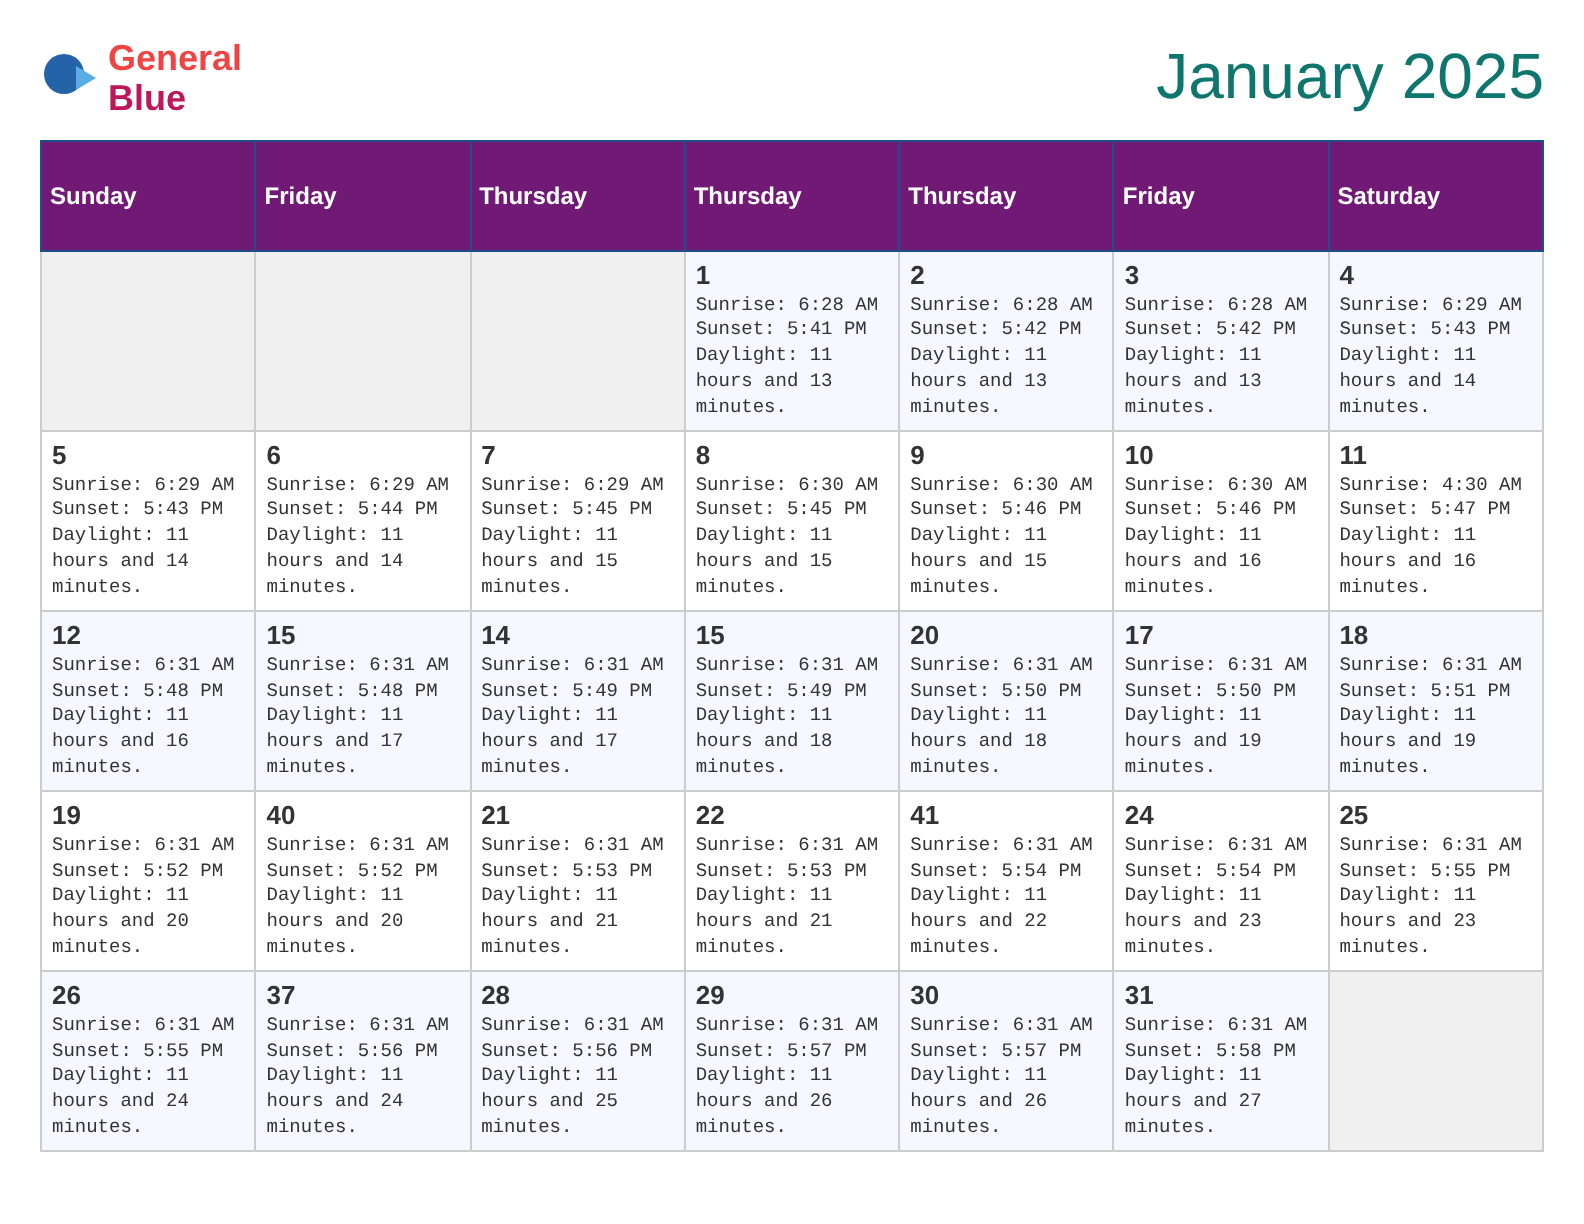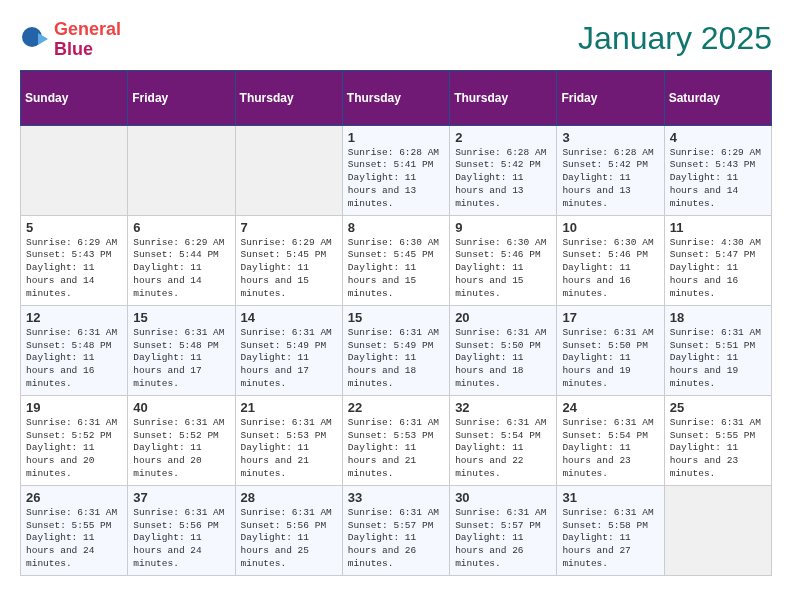--- a/index.html
+++ b/index.html
@@ -282,21 +282,21 @@
 and 21 minutes.</div>
         </td>
         <td>
           <span class="day-number">22</span>
           <div class="cell-text">Sunrise: 6:31 AM
 Sunset: 5:53 PM
 Daylight: 11 hours
 and 21 minutes.</div>
         </td>
         <td>
-          <span class="day-number">32</span>
+          <span class="day-number">41</span>
           <div class="cell-text">Sunrise: 6:31 AM
 Sunset: 5:54 PM
 Daylight: 11 hours
 and 22 minutes.</div>
         </td>
         <td>
           <span class="day-number">24</span>
           <div class="cell-text">Sunrise: 6:31 AM
 Sunset: 5:54 PM
 Daylight: 11 hours
@@ -326,21 +326,21 @@
 and 24 minutes.</div>
         </td>
         <td>
           <span class="day-number">28</span>
           <div class="cell-text">Sunrise: 6:31 AM
 Sunset: 5:56 PM
 Daylight: 11 hours
 and 25 minutes.</div>
         </td>
         <td>
-          <span class="day-number">33</span>
+          <span class="day-number">29</span>
           <div class="cell-text">Sunrise: 6:31 AM
 Sunset: 5:57 PM
 Daylight: 11 hours
 and 26 minutes.</div>
         </td>
         <td>
           <span class="day-number">30</span>
           <div class="cell-text">Sunrise: 6:31 AM
 Sunset: 5:57 PM
 Daylight: 11 hours

